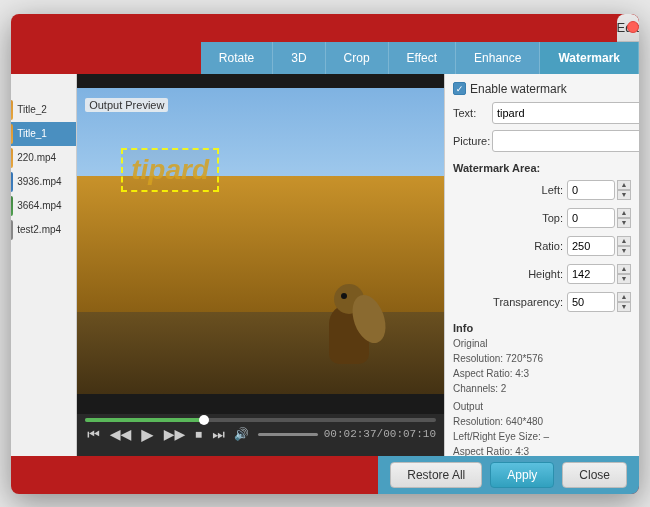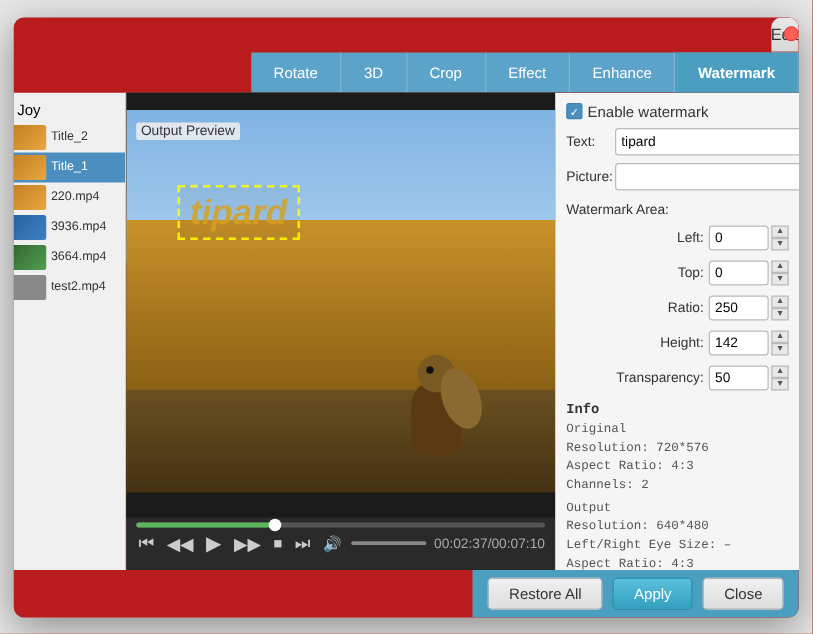--- a/index.html
+++ b/index.html
@@ -216,20 +216,21 @@
     .volume-slider {
       width: 60px;
       height: 3px;
       background: #888;
       border-radius: 2px;
     }
     .time-display {
       font-size: 11px;
       color: #aaa;
       margin-left: auto;
+      font-family: Liberation Mono, monospace;
     }
     
     .right-panel {
       width: 195px;
       background: #f5f5f5;
       border-left: 1px solid #ccc;
       padding: 8px;
       overflow-y: auto;
       display: flex;
       flex-direction: column;
@@ -273,21 +274,21 @@
       flex: 1;
       height: 22px;
       border: 1px solid #bbb;
       border-radius: 3px;
       padding: 0 4px;
       font-size: 11px;
       background: #fff;
     }
     .section-title {
       font-size: 11px;
-      font-weight: 400;
+      font-weight: 700;
       color: #333;
       margin-top: 4px;
     }
     .numeric-row {
       display: flex;
       align-items: center;
       margin-bottom: 2px;
     }
     .numeric-label {
       font-size: 11px;
@@ -321,21 +322,20 @@
       align-items: center;
       justify-content: center;
       font-size: 7px;
       color: #555;
       line-height: 1;
     }
     .info-section {
       font-size: 10px;
       color: #555;
       line-height: 1.5;
-      font-family: Liberation Mono, monospace;
     }
     .info-section .info-title {
       font-weight: 600;
       font-size: 11px;
       color: #333;
     }
     
     .bottom-bar {
       height: 38px;
       background: #4a9fc0;

